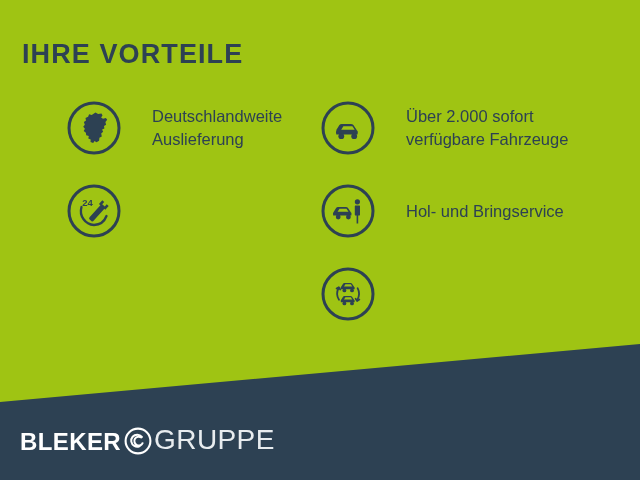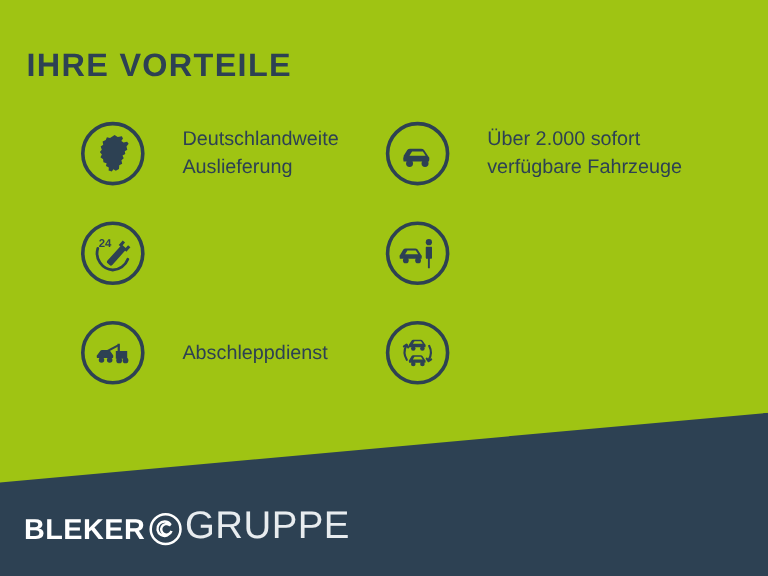--- a/index.html
+++ b/index.html
@@ -80,21 +80,21 @@
     font-size: 24px;
     font-weight: bold;
     color: #FFFFFF;
     letter-spacing: 0.4px;
   }
   #logo-mark {
     display: block;
     margin: 0 1px 0 2px;
   }
   #logo-gruppe {
-    font-size: 32px;
+    font-size: 28px;
     font-weight: normal;
     color: #E8ECEF;
     letter-spacing: 0.4px;
   }
   #logo-url {
     margin-top: 2px;
     margin-left: 24px;
     font-size: 11.5px;
     color: #F2F5F7;
     letter-spacing: 0.2px;
@@ -125,36 +125,20 @@
         <circle cx="28" cy="28" r="25" fill="none" stroke="#2D4153" stroke-width="3"></circle>
         <path d="M15.5 24 A14 14 0 0 0 28 42 A14 14 0 0 0 40.5 33" fill="none" stroke="#2D4153" stroke-width="2.3" stroke-linecap="round"></path>
         <text x="21.5" y="22.5" font-family="Liberation Sans, sans-serif" font-size="9.5" font-weight="bold" fill="#2D4153" text-anchor="middle">24</text>
         <g transform="rotate(42 30 30)">
           <rect x="28" y="20" width="5.4" height="19" rx="1.6" fill="#2D4153"></rect>
           <path d="M26.2 16.4 l2.6 0 l0 3.0 l3.4 0 l0 -3.0 l2.6 0 l0 5.0 l-8.6 0 Z" fill="#2D4153"></path>
         </g>
       </svg>
     </div>
 
-    <div class="benefit">
-      <svg class="benefit-icon" viewBox="0 0 56 56">
-        <circle cx="28" cy="28" r="25" fill="none" stroke="#2D4153" stroke-width="3"></circle>
-
-        <path d="M30.5 26.5 h9.5 v6.5 h-9.5 z" fill="#2D4153"></path>
-        <path d="M32 20.5 h1.9 v6.0 h-1.9 z" fill="#2D4153"></path>
-        <path d="M32.4 20.8 l-9.4 5.0 l0.9 1.5 l9.4 -5.0 z" fill="#2D4153"></path>
-        <circle cx="33.3" cy="34.4" r="2.4" fill="#2D4153"></circle>
-        <circle cx="38.6" cy="34.4" r="2.4" fill="#2D4153"></circle>
-
-        <path d="M15.2 29.6 l2.3 -3.2 q0.5 -0.7 1.5 -0.7 h5.2 q1.0 0 1.6 0.7 l2.2 3.2 q0.6 0.5 0.4 1.4 l-0.2 1.4 h-13.4 l-0.2 -1.4 q-0.2 -0.9 0.6 -1.4 z" fill="#2D4153"></path>
-        <circle cx="18.6" cy="34.0" r="2.3" fill="#2D4153"></circle>
-        <circle cx="25.4" cy="34.0" r="2.3" fill="#2D4153"></circle>
-      </svg>
-      <div class="benefit-label">Abschleppdienst</div>
-    </div>
 
   </div>
 
   <div class="col" id="col-right">
 
     <div class="benefit">
       <svg class="benefit-icon" viewBox="0 0 56 56">
         <circle cx="28" cy="28" r="25" fill="none" stroke="#2D4153" stroke-width="3"></circle>
         <path d="M16 30.5 l3.4 -5.4 q0.8 -1.2 2.3 -1.2 h9.2 q1.6 0 2.5 1.2 l3.6 5.4 q1.0 0.6 0.8 2.0 l-0.3 2.0 h-21.2 l-0.3 -2.0 q-0.2 -1.4 0.8 -2.0 z" fill="#2D4153"></path>
         <circle cx="21.3" cy="36.2" r="2.9" fill="#2D4153"></circle>
@@ -172,20 +156,21 @@
         <path d="M13.5 29.2 l2.6 -4.2 q0.7 -1.0 1.9 -1.0 h8.0 q1.3 0 2.0 1.0 l2.8 4.2 q0.9 0.5 0.7 1.7 l-0.2 1.7 h-18.1 l-0.2 -1.7 q-0.2 -1.2 0.5 -1.7 z" fill="#2D4153"></path>
         <circle cx="18.2" cy="34.0" r="2.4" fill="#2D4153"></circle>
         <circle cx="28.4" cy="34.0" r="2.4" fill="#2D4153"></circle>
         <path d="M17.6 28.8 l1.9 -3.0 h7.0 l2.0 3.0 z" fill="#9FC413"></path>
 
         <circle cx="37.4" cy="18.8" r="2.6" fill="#2D4153"></circle>
         <path d="M35.0 22.6 h4.8 v10.0 h-1.6 v8.0 h-1.6 v-8.0 h-1.6 z" fill="#2D4153"></path>
         <path d="M34.8 23.0 h1.4 v9.0 h-1.4 z" fill="#2D4153"></path>
         <path d="M38.6 23.0 h1.4 v9.0 h-1.4 z" fill="#2D4153"></path>
       </svg>
+      <div class="benefit-label">Hol- und Bringservice</div>
     </div>
 
     <div class="benefit">
       <svg class="benefit-icon" viewBox="0 0 56 56">
         <circle cx="28" cy="28" r="25" fill="none" stroke="#2D4153" stroke-width="3"></circle>
 
         <g transform="translate(0,-5.5)">
           <path d="M21.0 26.4 l1.9 -3.0 q0.5 -0.8 1.5 -0.8 h6.2 q1.0 0 1.6 0.8 l2.0 3.0 q0.7 0.4 0.5 1.2 l-0.2 1.2 h-13.6 l-0.2 -1.2 q-0.1 -0.8 0.3 -1.2 z" fill="#2D4153"></path>
           <circle cx="24.4" cy="29.9" r="1.9" fill="#2D4153"></circle>
           <circle cx="32.0" cy="29.9" r="1.9" fill="#2D4153"></circle>

